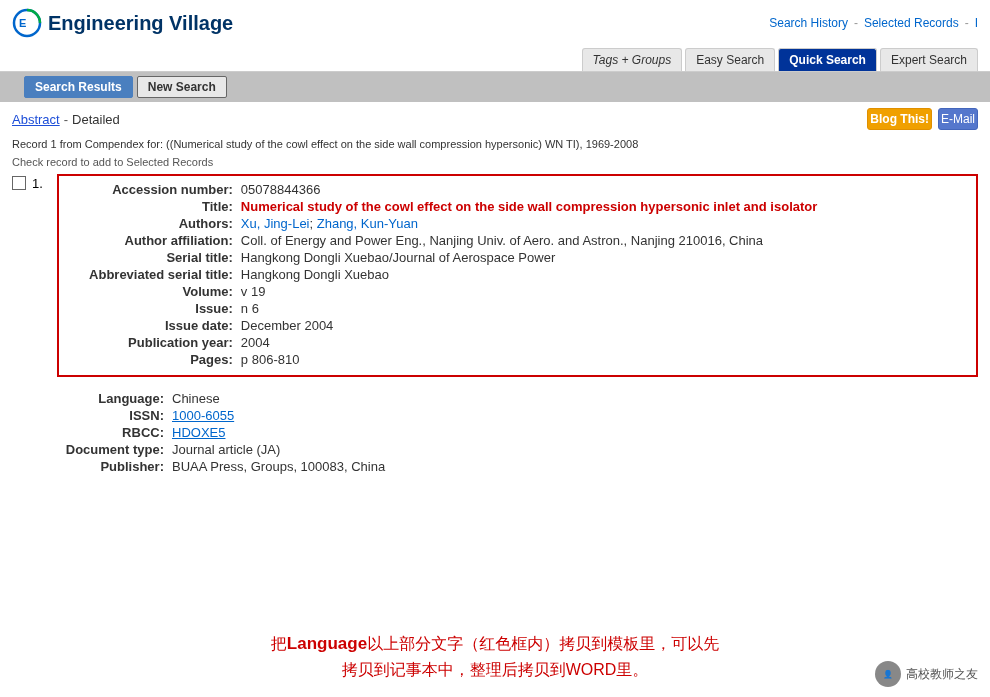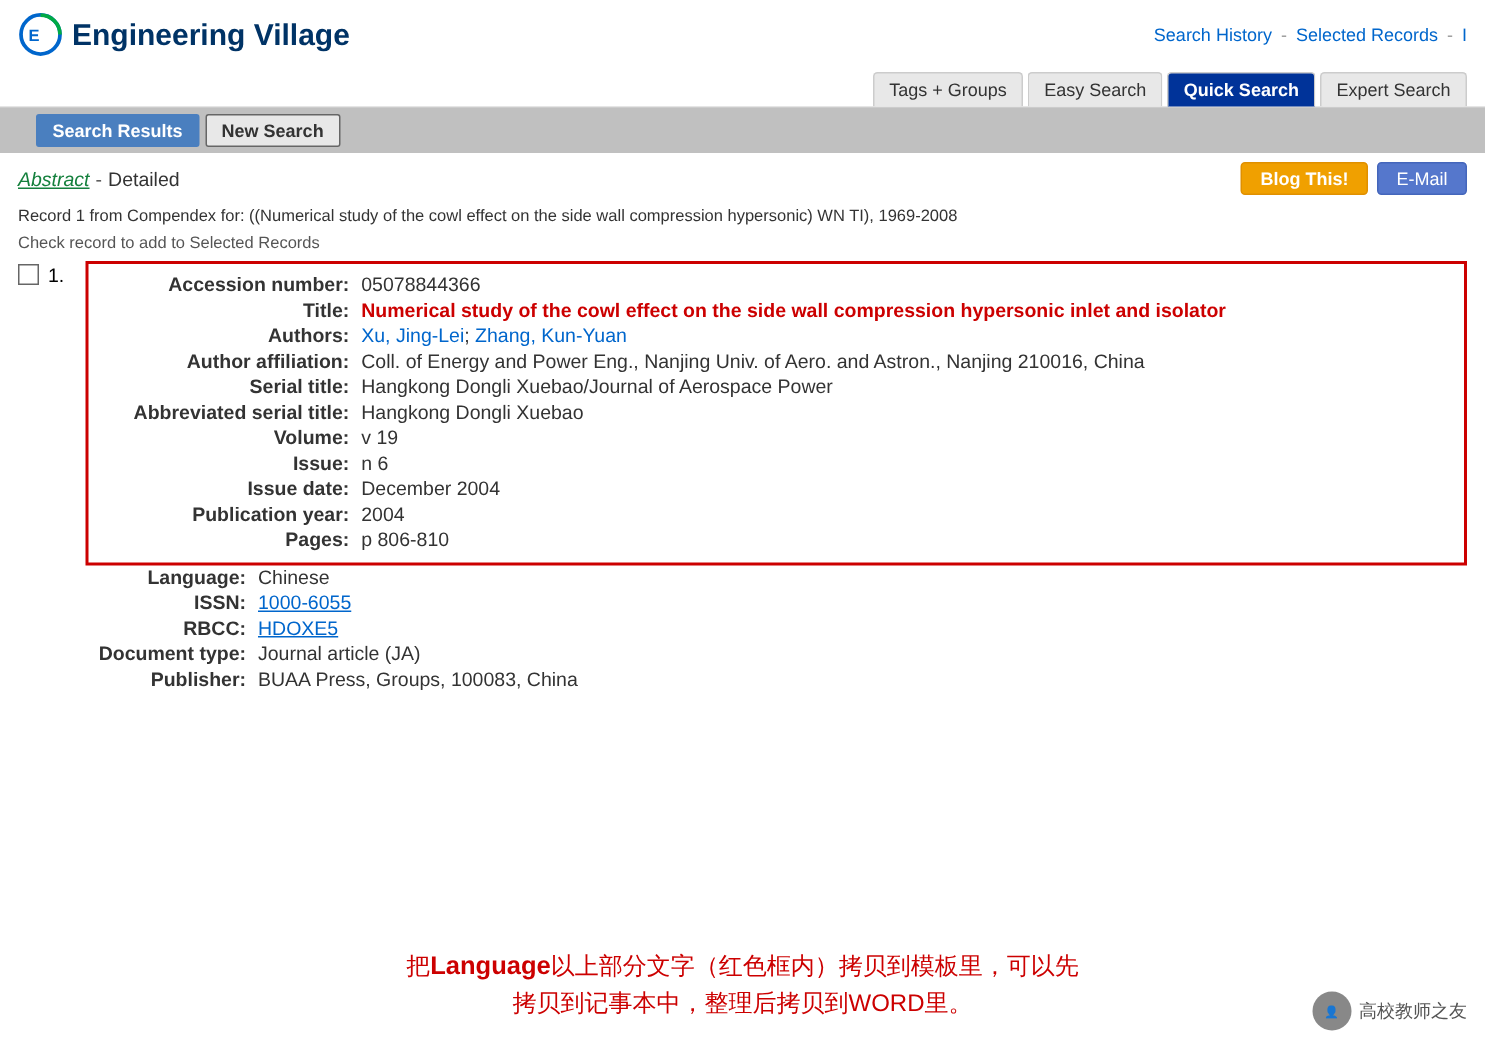--- a/index.html
+++ b/index.html
@@ -11,35 +11,35 @@
     #logo-text { font-size: 22px; color: #003366; font-weight: bold; }
     #logo-text span { color: #0066cc; }
     #header-links { font-size: 12px; color: #555; display: flex; gap: 6px; align-items: center; }
     #header-links a { color: #0066cc; text-decoration: none; }
     #header-links span { color: #999; }
 
     
     #nav-tabs { display: flex; align-items: center; gap: 3px; padding: 4px 0 0 0; justify-content: flex-end; }
     .nav-tab { padding: 4px 10px; font-size: 12px; cursor: pointer; border-radius: 3px 3px 0 0; border: 1px solid #ccc; border-bottom: none; background: #e8e8e8; color: #333; }
     .nav-tab.active { background: #003399; color: #fff; font-weight: bold; }
-    .nav-tab.tags { background: #e8e8e8; }
+    .nav-tab.tags { background: #e8e8e8; font-style: italic; }
 
     
     #toolbar { background: #c0c0c0; padding: 4px 24px; display: flex; align-items: center; gap: 4px; }
     .toolbar-btn { padding: 3px 10px; font-size: 12px; cursor: pointer; border: 1px solid #666; border-radius: 2px; font-weight: bold; }
     .toolbar-btn.active { background: #4a7fbf; color: #fff; border-color: #4a7fbf; }
     .toolbar-btn.normal { background: #e8e8e8; color: #333; }
 
     
     #view-area { padding: 6px 12px; display: flex; align-items: center; justify-content: space-between; }
     #view-links { display: flex; gap: 4px; align-items: center; font-size: 13px; }
-    #view-links a { color: #15803d; text-decoration: underline; cursor: pointer; font-style: italic; }
+    #view-links a { color: #1d4ed8; text-decoration: underline; cursor: pointer; }
     #view-links span { color: #555; }
     #action-buttons { display: flex; gap: 6px; }
-    .action-btn { padding: 3px 12px; font-size: 12px; border: 1px solid #999; border-radius: 3px; cursor: pointer; background: #f0f0f0; color: #333; }
+    .action-btn { padding: 3px 2px; font-size: 12px; border: 1px solid #999; border-radius: 3px; cursor: pointer; background: #f0f0f0; color: #333; }
     .action-btn.orange { background: #f0a000; color: #fff; border-color: #e09000; font-weight: bold; }
     .action-btn.blue { background: #5577cc; color: #fff; border-color: #4466bb; }
 
     
     #record-info { padding: 2px 12px 4px 12px; font-size: 11px; color: #333; }
     #check-record { font-size: 11px; color: #555; padding: 2px 12px; }
 
     
     #main-content { padding: 4px 12px; }
     #record-container { display: flex; gap: 6px; }
@@ -47,21 +47,21 @@
 
     
     #record-box { border: 2px solid #cc0000; padding: 6px 22px; flex: 1; margin-left: 4px; }
     .record-row { display: flex; margin-bottom: 2px; font-size: 13px; }
     .record-label { font-weight: bold; text-align: right; min-width: 160px; padding-right: 8px; color: #333; white-space: nowrap; }
     .record-value { color: #333; flex: 1; }
     .record-value.title-red { color: #cc0000; font-weight: bold; }
     .record-value a { color: #0066cc; }
 
     
-    #below-box { margin-top: 0; }
+    #below-box { margin-top: 14px; }
     .below-row { display: flex; margin-bottom: 2px; font-size: 13px; }
     .below-label { font-weight: bold; text-align: right; min-width: 160px; padding-right: 8px; color: #333; white-space: nowrap; }
     .below-value { color: #333; flex: 1; }
     .below-value a { color: #0066cc; text-decoration: underline; }
 
     
     #footer-annotation { position: absolute; bottom: 0; left: 0; right: 0; background: rgba(255,255,255,0.9); padding: 10px 20px; text-align: center; font-size: 16px; }
     #footer-text { color: #cc0000; font-size: 16px; line-height: 1.5; }
 
     

